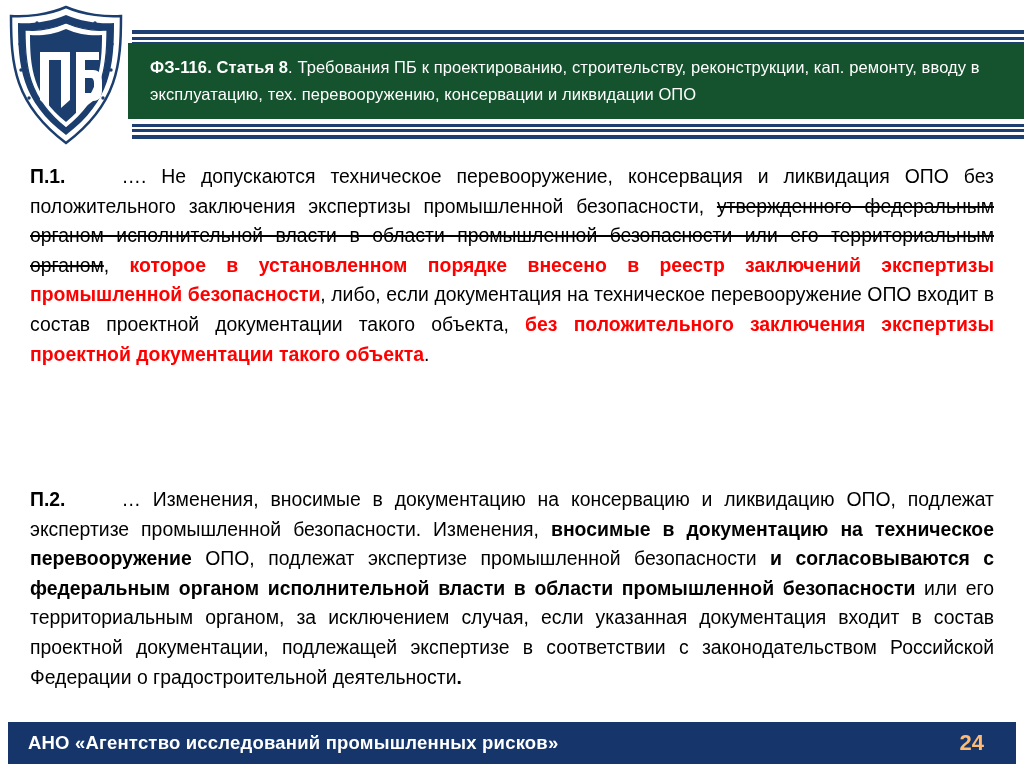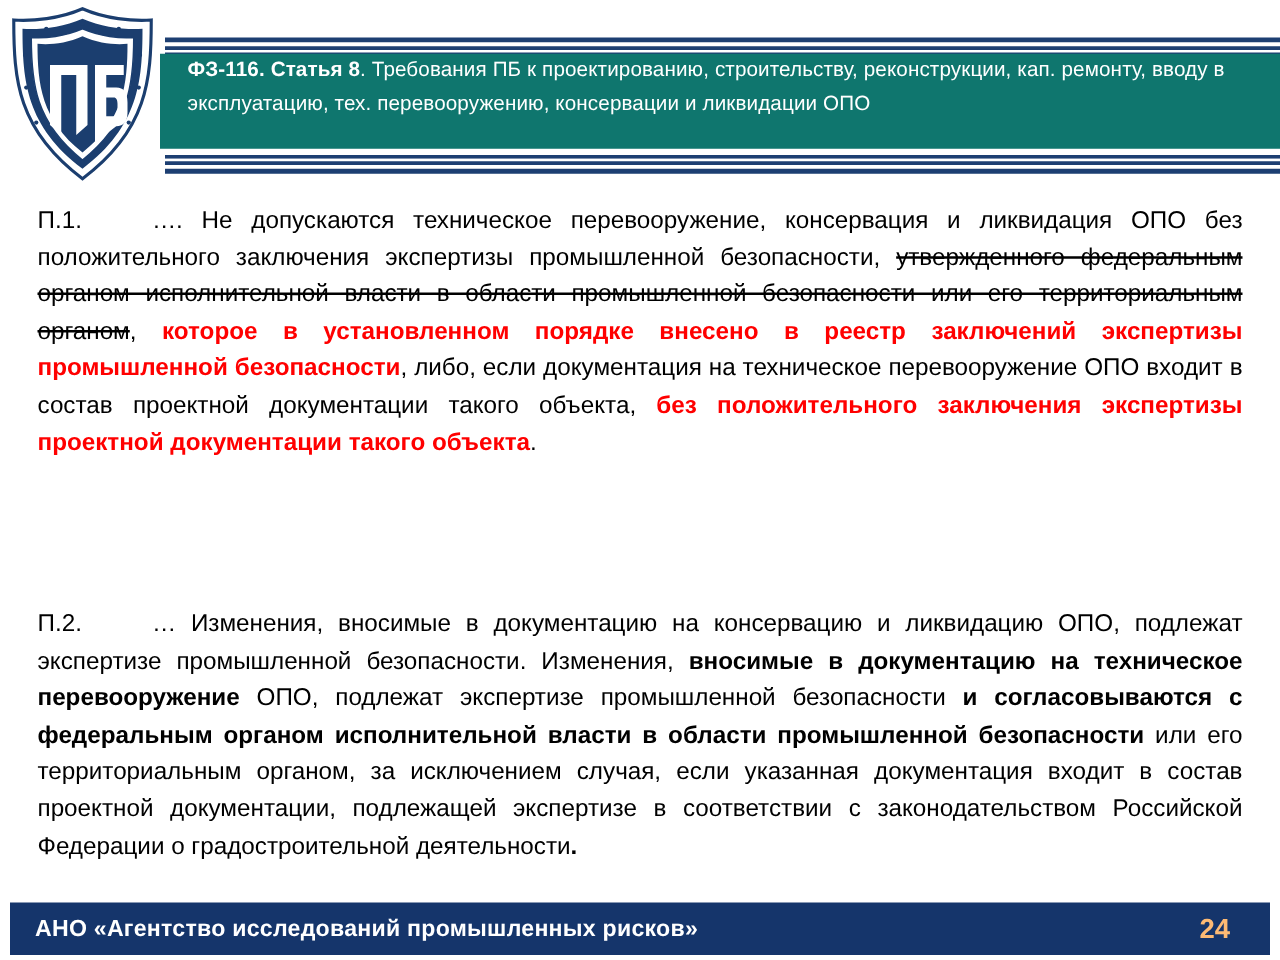--- a/index.html
+++ b/index.html
@@ -56,23 +56,24 @@
   .rule.thin  { height: 3px; }
   .rule-gap-sm { height: 3px; background: #ffffff; }
   .rule-gap-xs { height: 2px; background: #ffffff; }
 
   .title-bar {
     position: absolute;
     left: 128px;
     top: 43px;
     width: 896px;
     height: 76px;
-    background: #0f766e;
+    background: #14532d;
     z-index: 3;
     display: flex;
+    align-items: center;
   }
   .title-text {
     color: #ffffff;
     font-size: 16.5px;
     line-height: 27px;
     padding: 0 14px 0 22px;
     letter-spacing: 0.1px;
     text-align: left;
   }
   .title-text b { font-weight: bold; }
@@ -94,21 +95,21 @@
     font-size: 19.4px;
     line-height: 29.6px;
     color: #000000;
     text-align: justify;
     text-justify: inter-word;
   }
   .para.p1 { top: 10px; }
   .para.p2 { top: 293px; margin-top: 40px; }
 
   .para .marker {
-    font-weight: normal;
+    font-weight: bold;
   }
   .tabgap {
     display: inline-block;
     width: 56px;
   }
 
   .struck {
     text-decoration: line-through;
     text-decoration-color: #000000;
     text-decoration-thickness: 1.6px;

